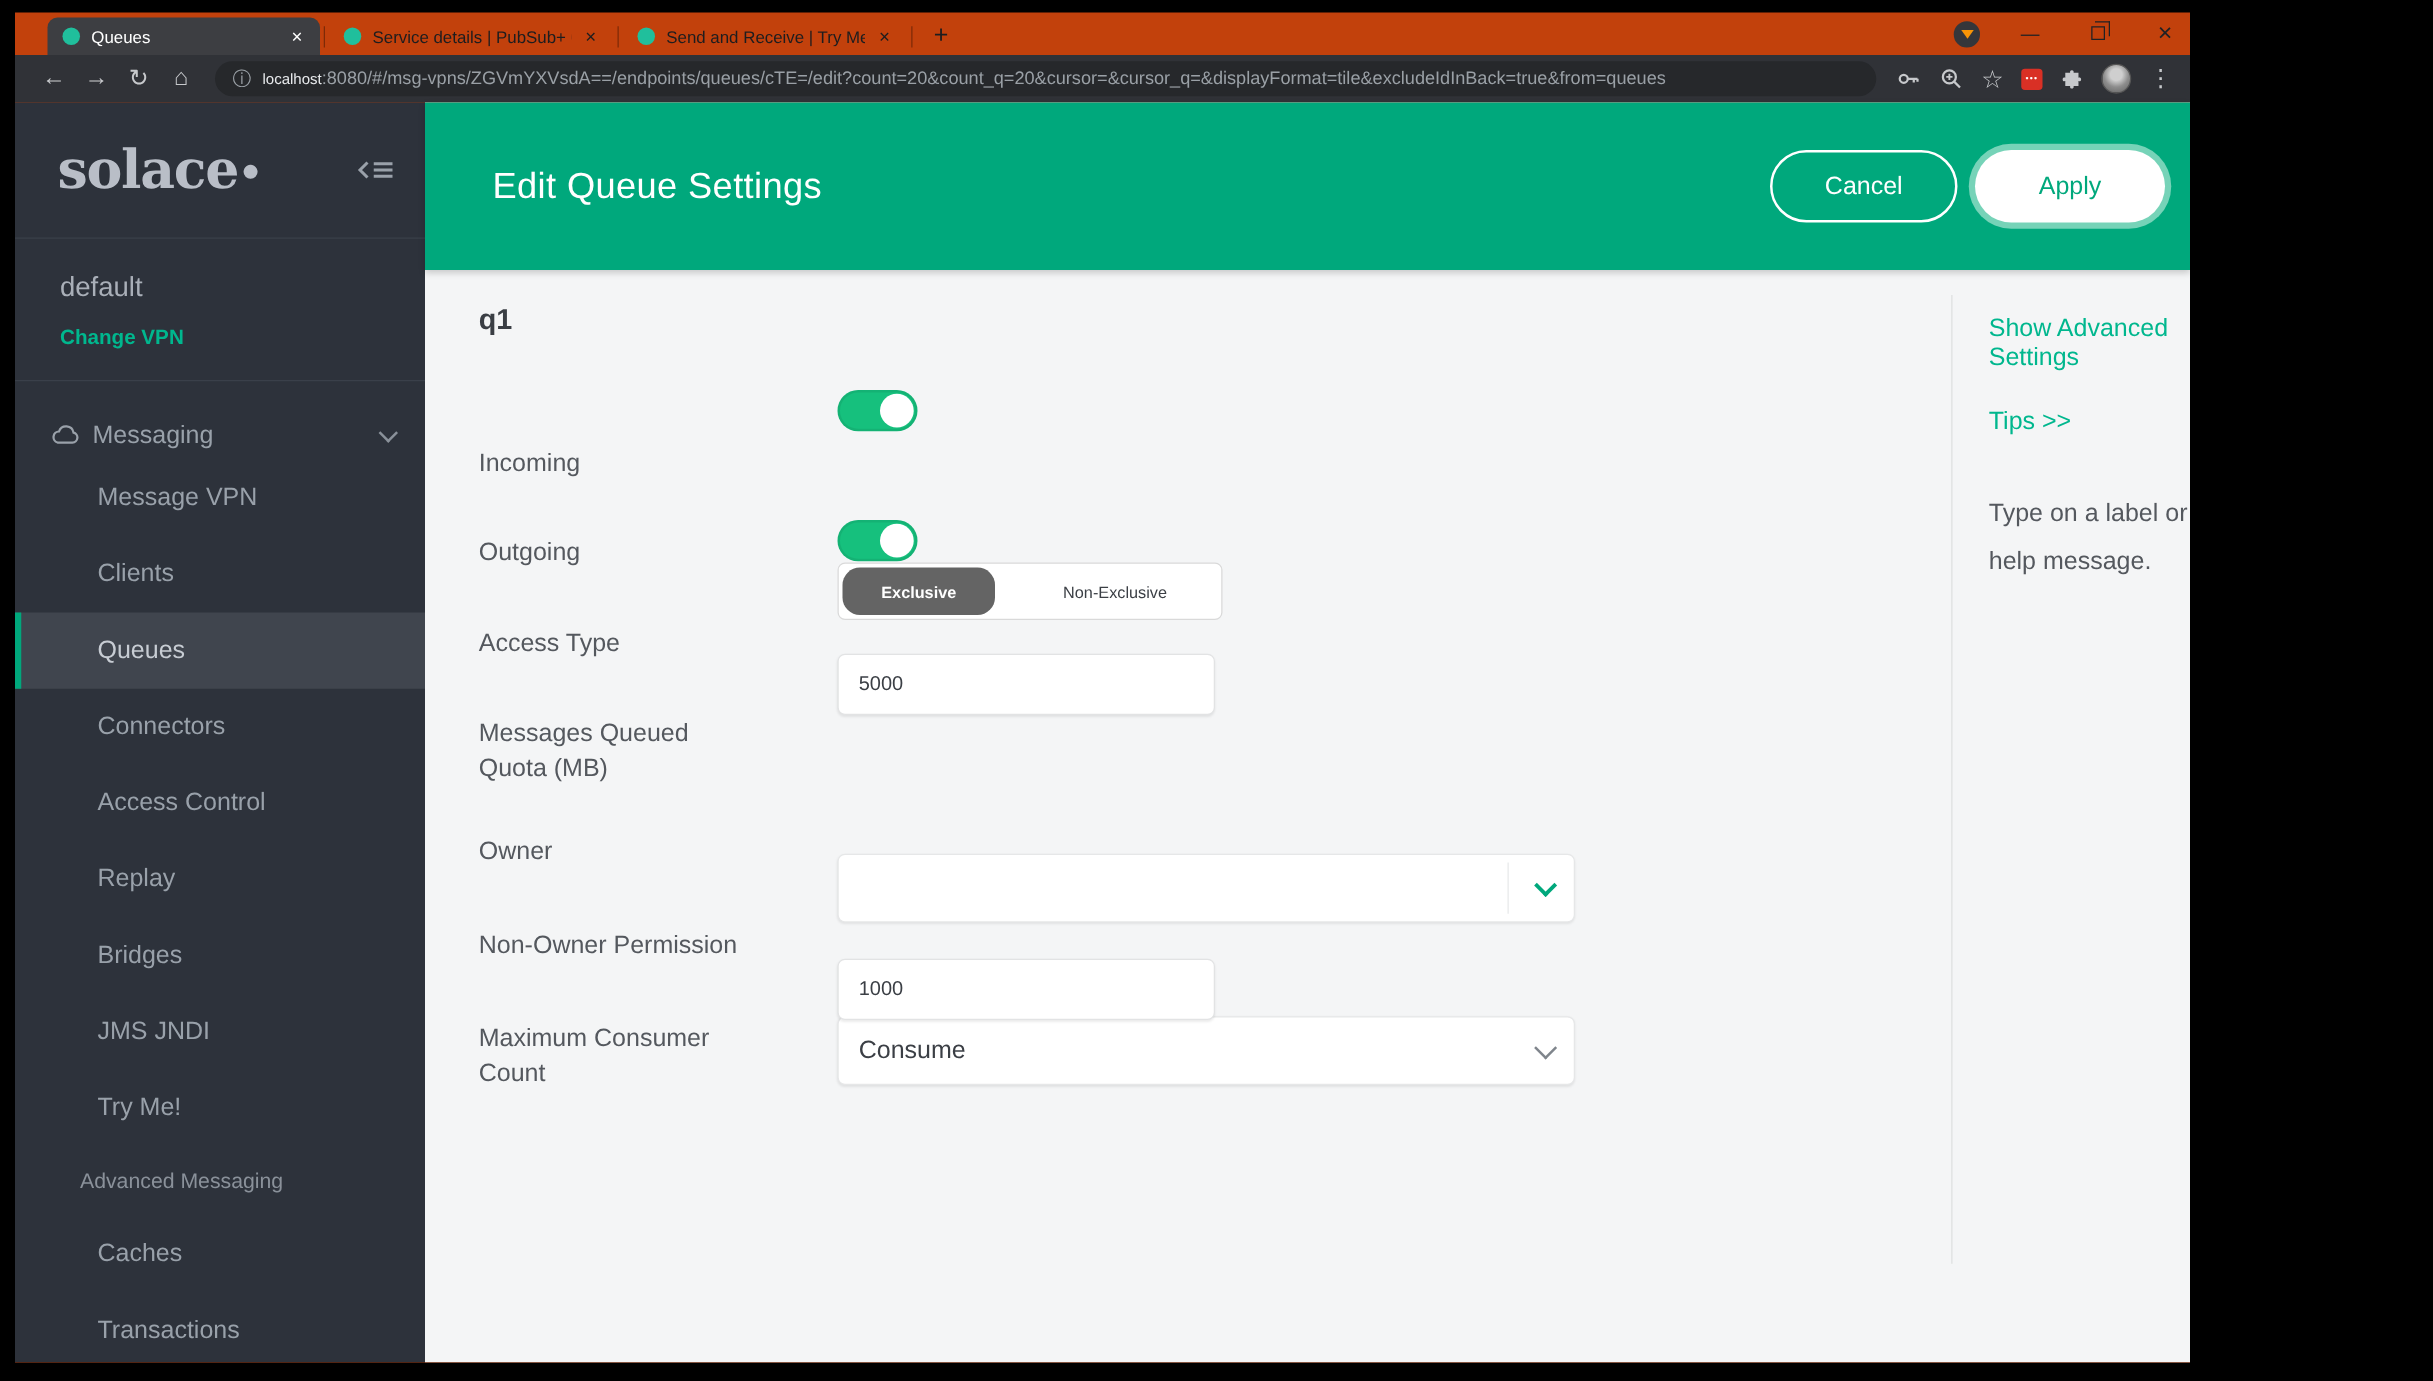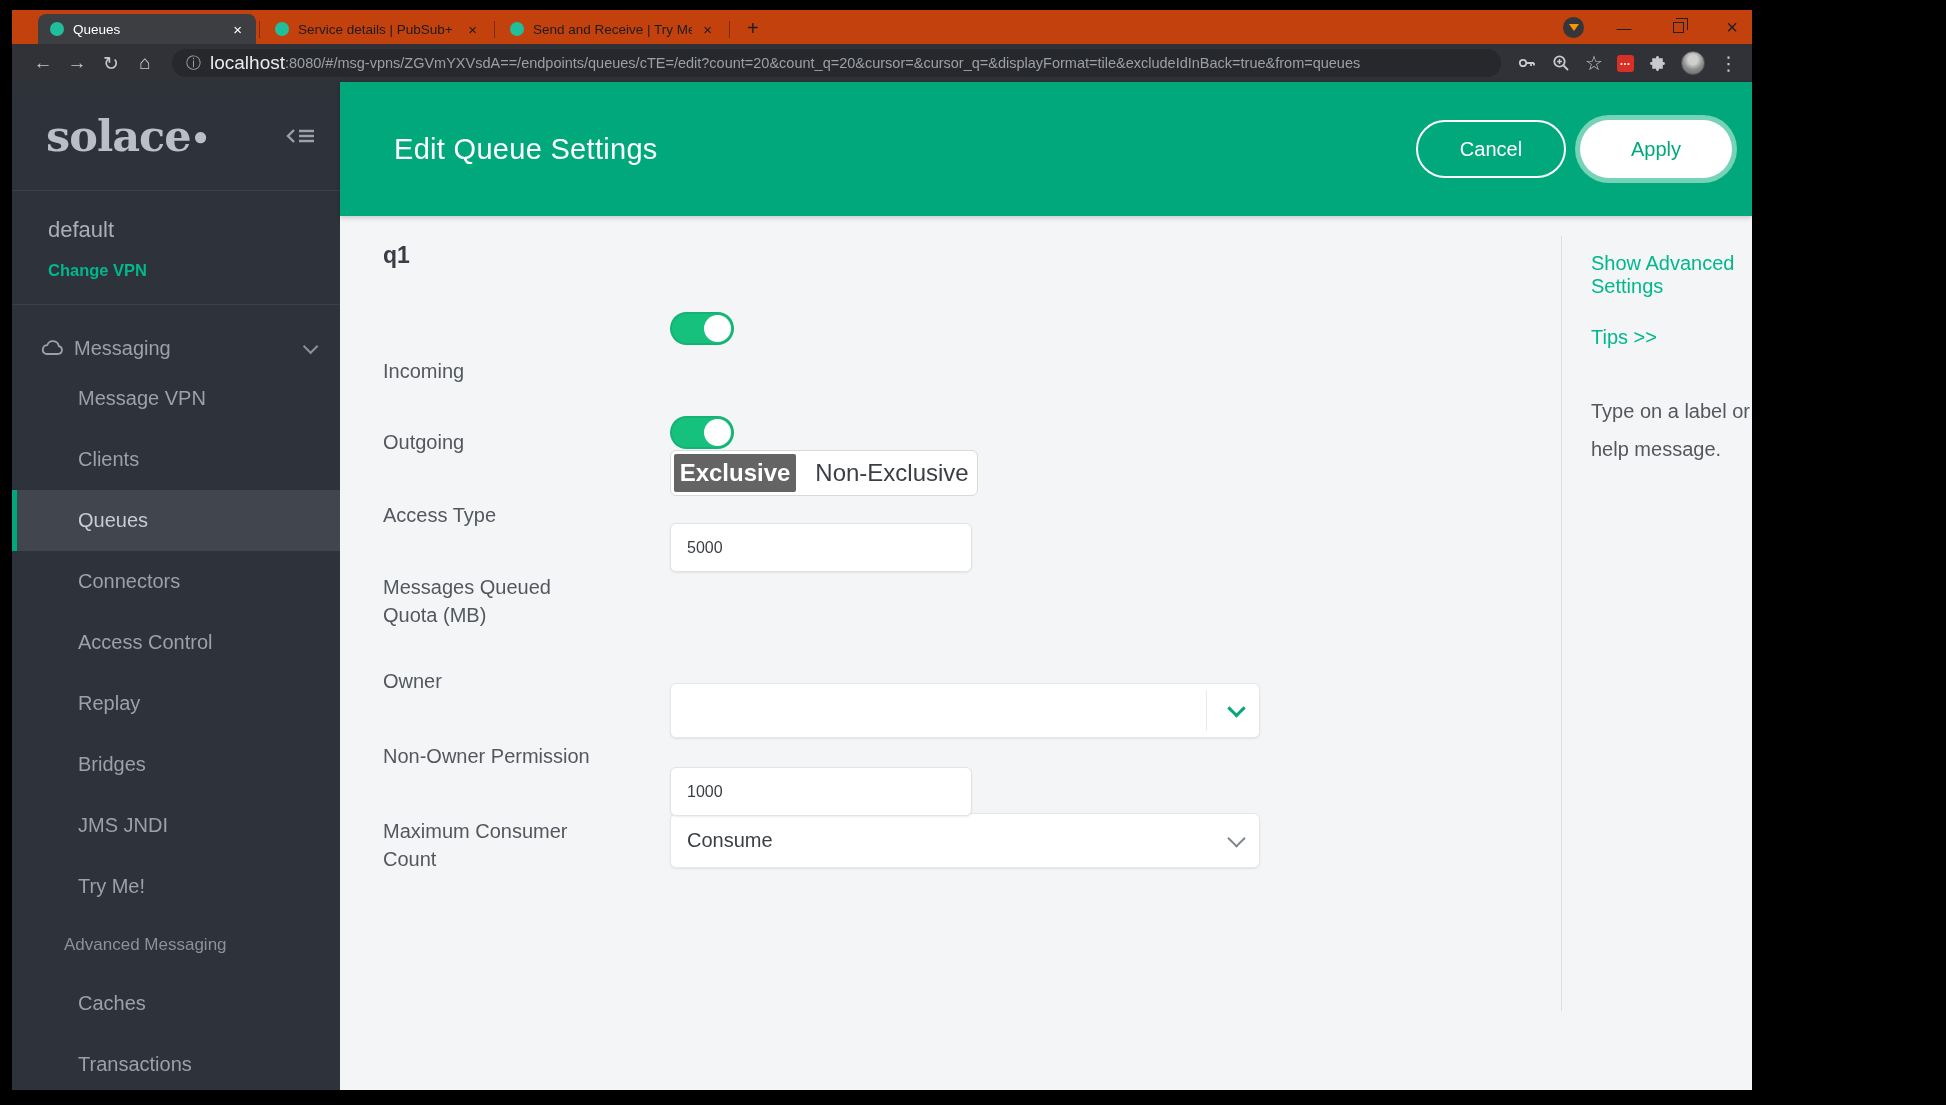--- a/index.html
+++ b/index.html
@@ -27,21 +27,21 @@
   .restore-glyph { position:relative; width:11px; height:11px; border:1.6px solid #202124; display:inline-block; }
   .restore-glyph::before { content:""; position:absolute; left:2px; bottom:2px; width:11px; height:11px;
     border-top:1.6px solid #202124; border-right:1.6px solid #202124; }
 
   
   .toolbar { height:38px; background:#303237; display:flex; align-items:center; padding:0 14px 0 16px; gap:4px; }
   .nav-ico { color:#C7C9CC; font-size:19px; width:30px; text-align:center; flex:0 0 auto; }
   .url-pill { flex:1; height:28px; margin-left:8px; background:#26282B; border-radius:14px;
     display:flex; align-items:center; padding:0 14px; overflow:hidden; white-space:nowrap; }
   .info-ico { color:#9AA0A6; font-size:15px; margin-right:9px; }
-  .url-host { color:#E8EAED; font-size:19px; }
+  .url-host { color:#E8EAED; font-size:12px; }
   .url-rest { color:#9AA0A6; font-size:14.5px; }
   .tb-right { display:flex; align-items:center; gap:14px; margin-left:12px; flex:0 0 auto; }
   .tb-ico { color:#C7C9CC; font-size:17px; }
   .ext-red { width:17px; height:17px; background:#D93025; border-radius:3px; color:#fff; font-size:7px;
     display:flex; align-items:center; justify-content:center; letter-spacing:1px; }
   .avatar { width:24px; height:24px; border-radius:50%;
     background:radial-gradient(circle at 50% 35%, #cfcfcf 0 26%, #8d8d8d 55%, #5f5f5f 100%); border:1px solid #555; }
 
   
   .app { display:flex; height:1008px; }
@@ -80,21 +80,21 @@
   .q-name { position:absolute; left:43px; top:26px; font-size:23px; font-weight:bold; color:#3A3E44; }
   .f-label { position:absolute; left:43px; max-width:212px; font-size:20px; color:#54585E; line-height:28px;margin-top:39px; }
   .field { position:absolute; left:330px; }
 
   .toggle { width:64px; height:33px; border-radius:17px; background:#16C07D; position:relative;
     box-shadow:inset 0 0 0 2px rgba(0,0,0,.07); }
   .toggle .knob { position:absolute; right:3px; top:3px; width:27px; height:27px; border-radius:50%; background:#fff; }
 
   .seg { width:308px; height:46px; background:#fff; border:1px solid #D9D9D9; border-radius:6px;
     display:flex; padding:3px; }
-  .seg-opt { display:flex; align-items:center; justify-content:center; font-size:24px; border-radius:2px; }
+  .seg-opt { display:flex; align-items:center; justify-content:center; font-size:13px; border-radius:14px; }
   .seg-opt.sel { background:#646464; color:#fff; width:122px; font-weight:bold; }
   .seg-opt.unsel { color:#3B3F45; flex:1;padding-left:14px; }
 
   .txt-input { width:302px; height:49px; background:#fff; border:1px solid #E2E3E4; border-radius:6px;
     box-shadow:0 1px 2px rgba(0,0,0,.08); font-size:16px; color:#3B3F45; padding:0 16px; font-family:inherit; }
   .dd { width:590px; height:55px; background:#fff; border:1px solid #E6E7E8; border-radius:6px;
     box-shadow:0 1px 2px rgba(0,0,0,.08); display:flex; align-items:center; padding:0 16px; font-size:20px; color:#3B3F45;
     position:relative; }
   .dd .chev { position:absolute; right:16px; top:50%; width:13px; height:13px; border-right:3px solid #00A87C;
     border-bottom:3px solid #00A87C; transform:translateY(-70%) rotate(45deg); }

